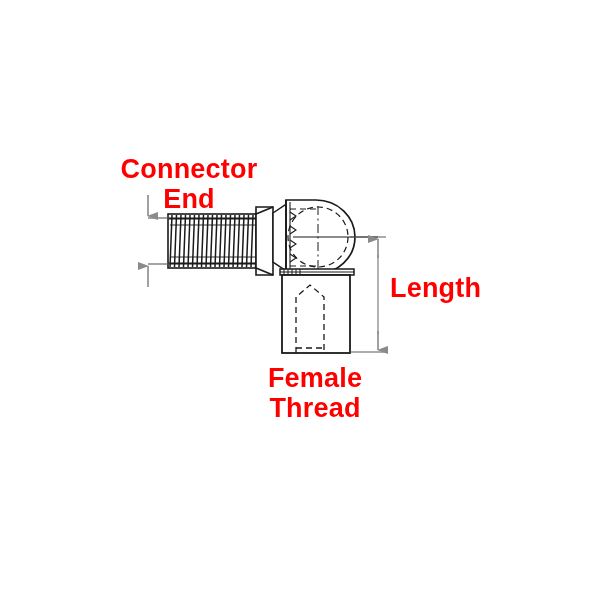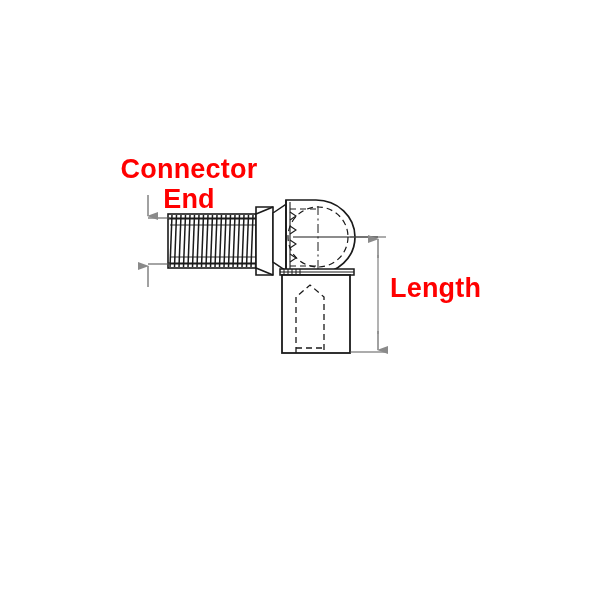--- a/index.html
+++ b/index.html
@@ -193,14 +193,16 @@
       </g>
 
     </g>
   </svg>
 
   <div class="callout" id="callout-connector-end">Connector
 End</div>
 
   <div class="callout" id="callout-length">Length</div>
 
+  <div class="callout" id="callout-female-thread">Female
+Thread</div>
 
 </div>
 
 </body></html>

